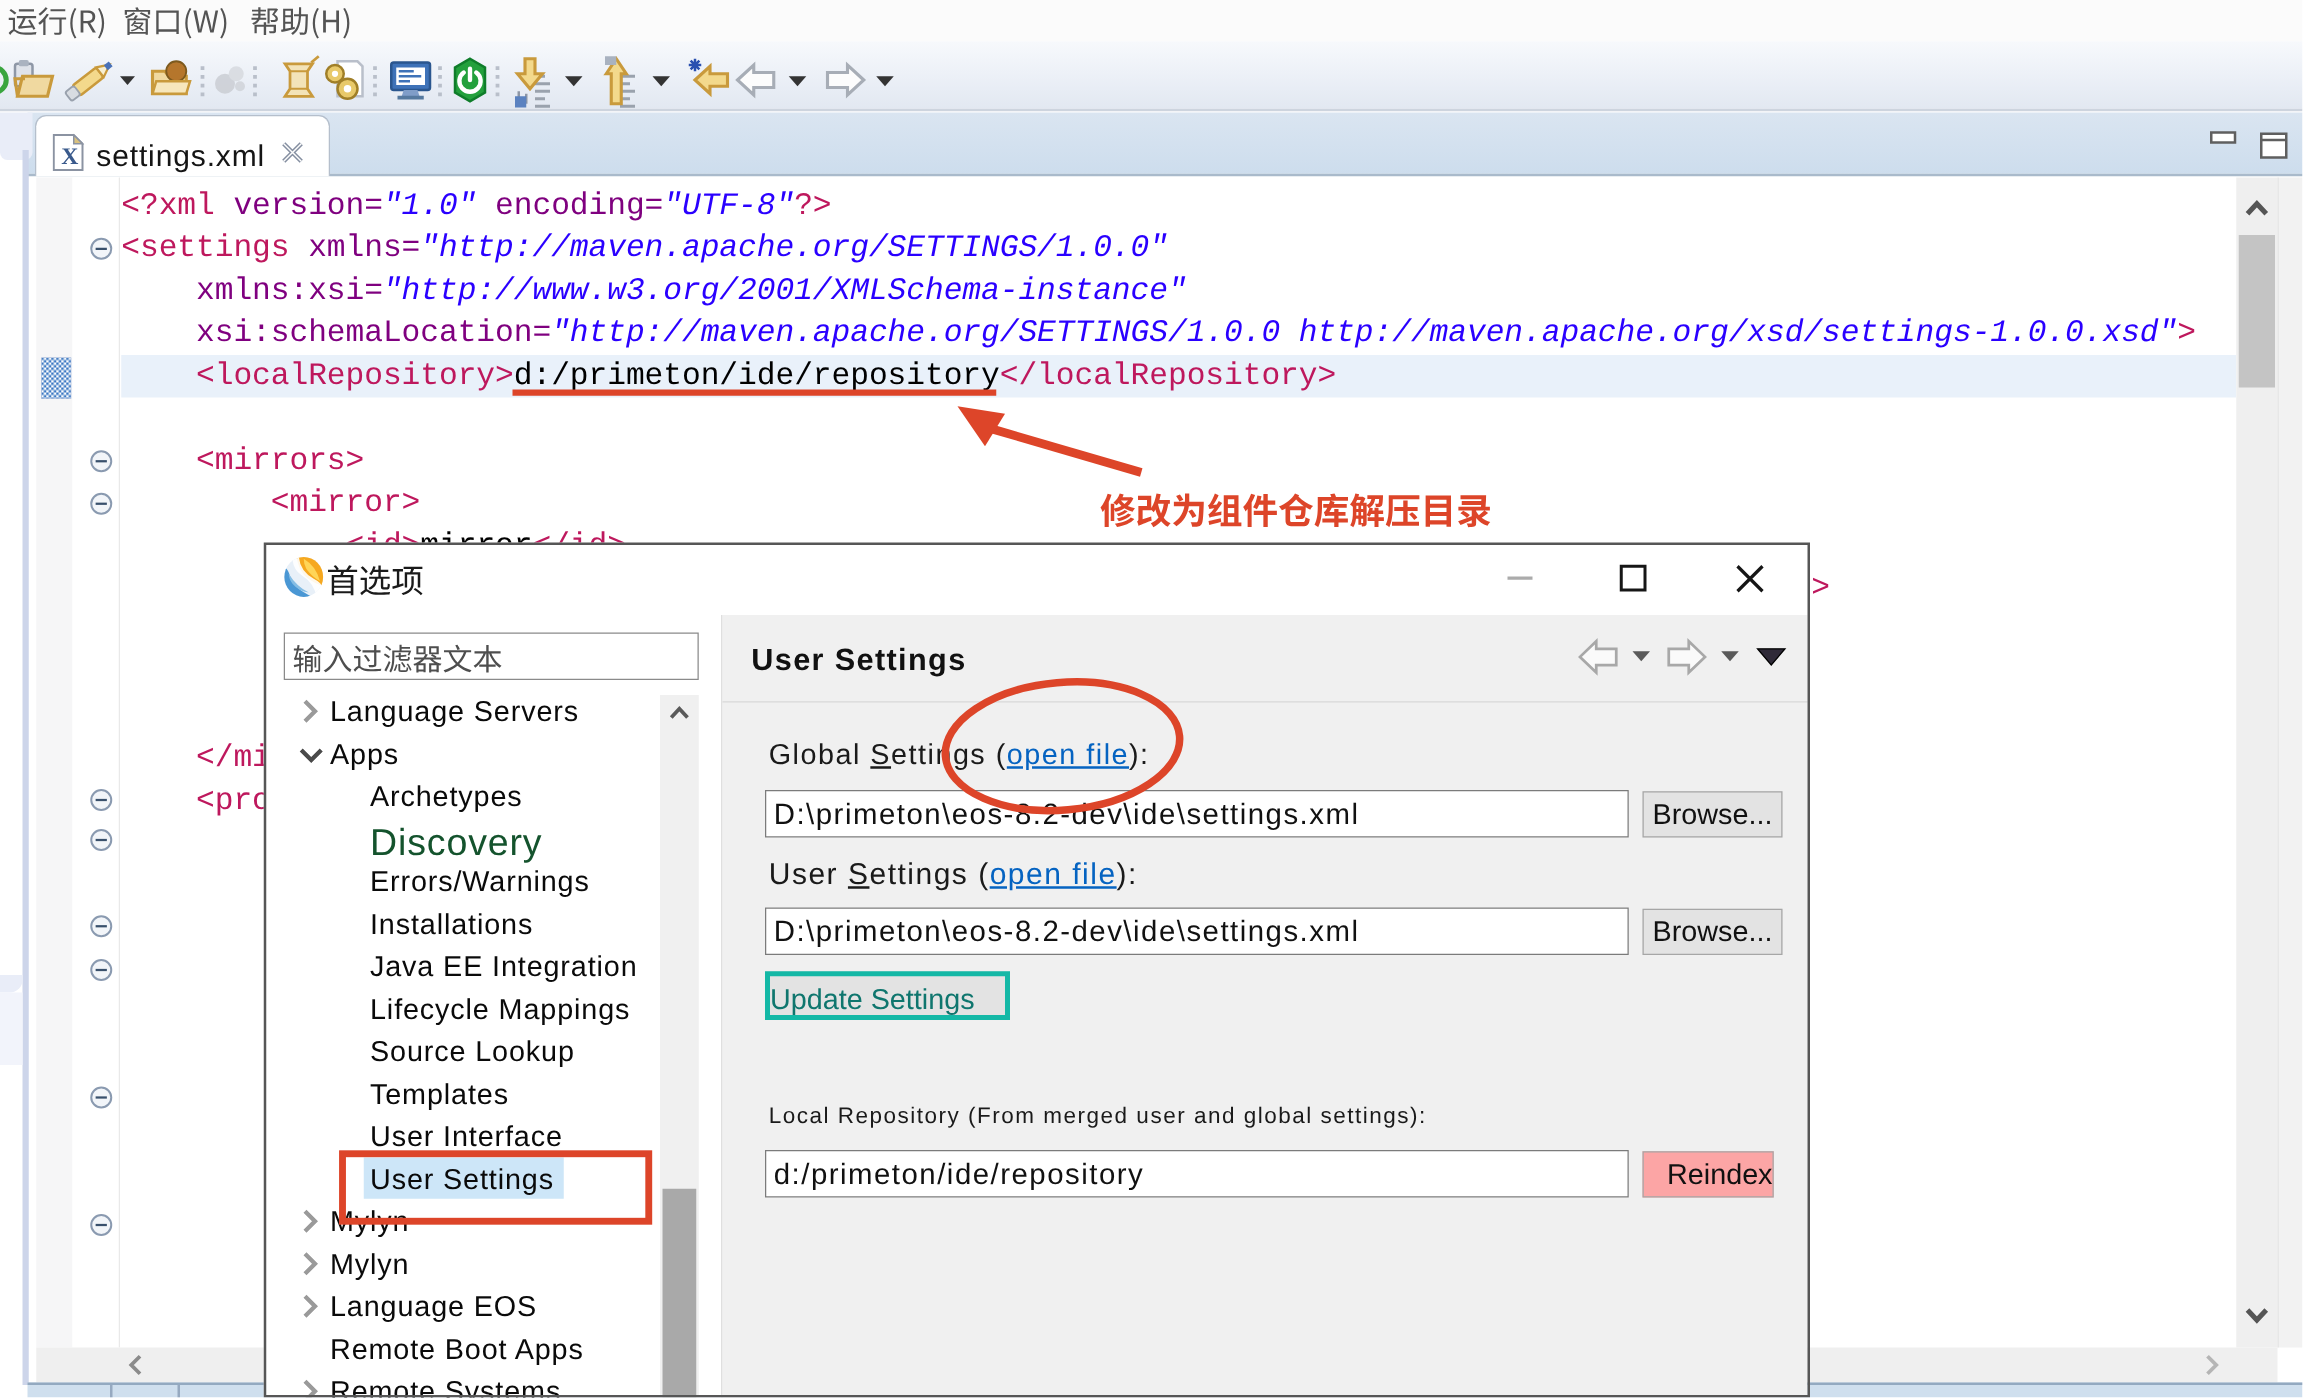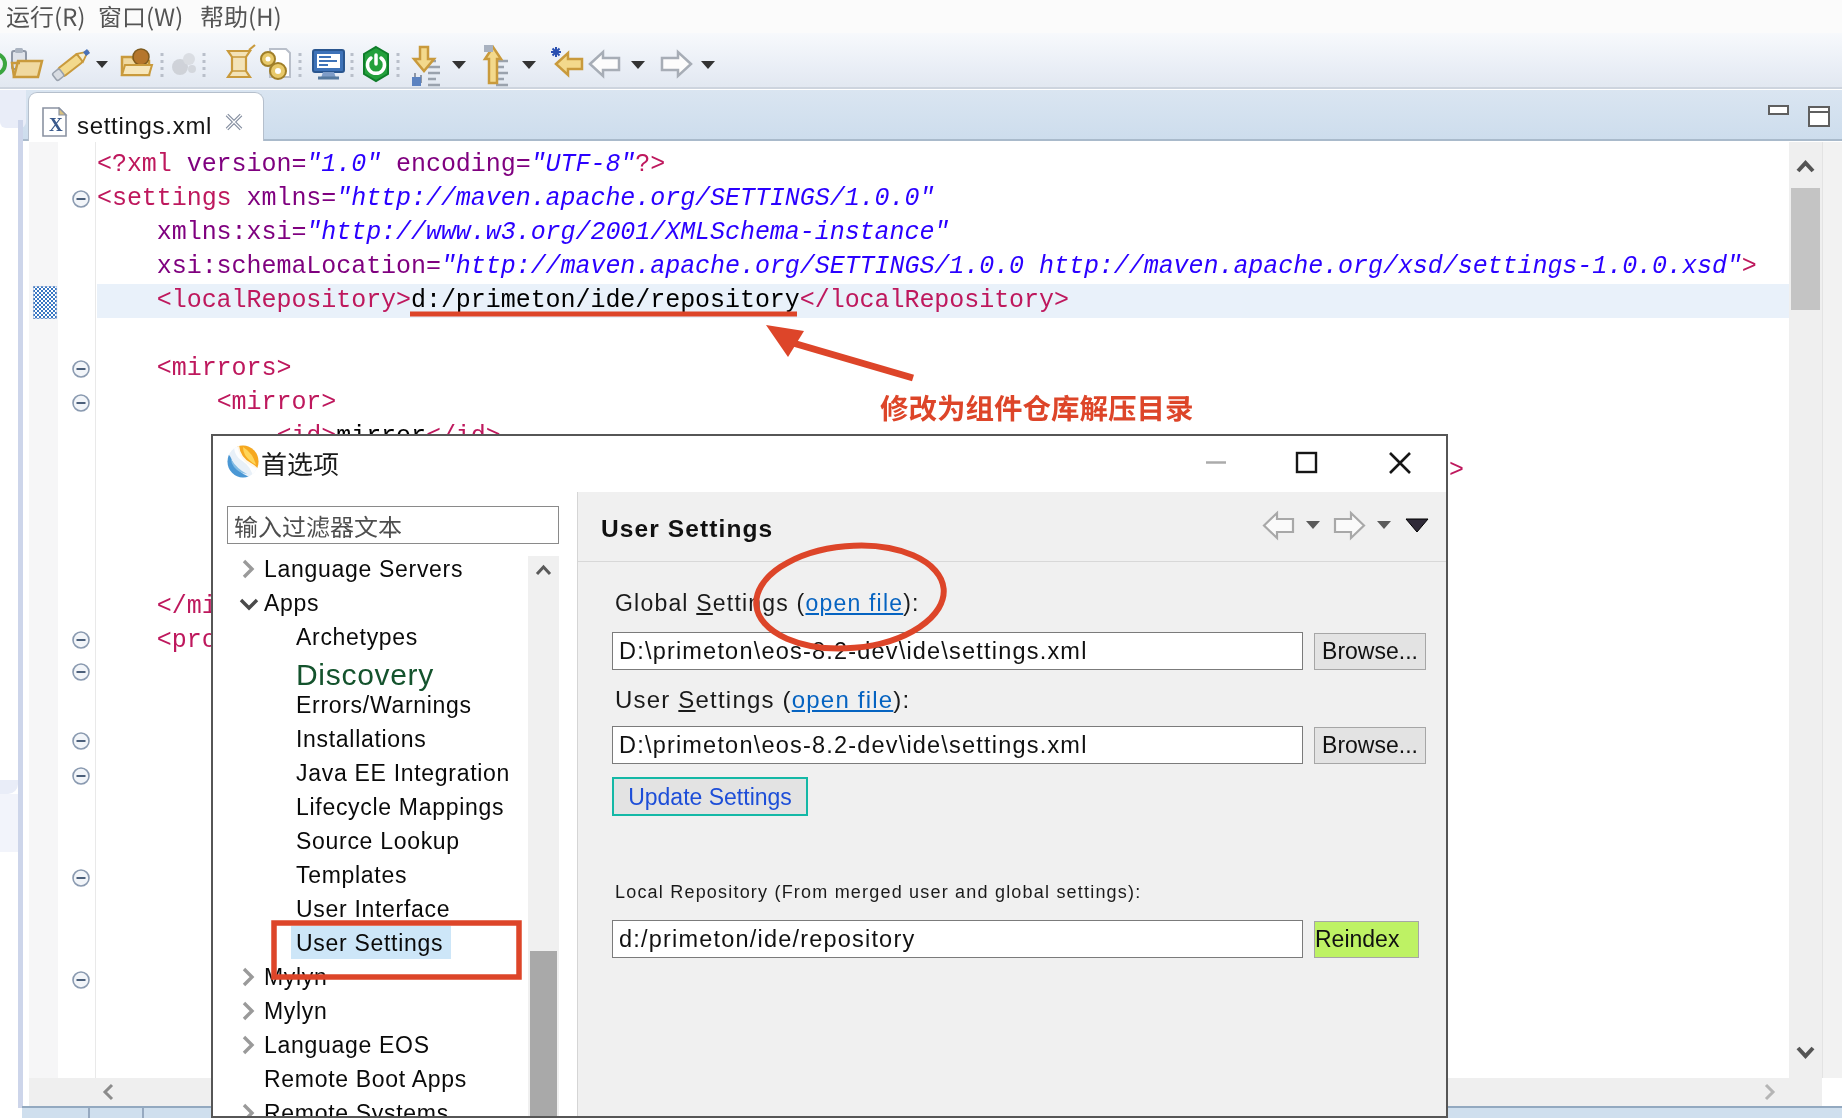--- a/index.html
+++ b/index.html
@@ -216,24 +216,24 @@
     <svg class="abs" style="left:317px;top:122px" width="31" height="562" fill="none">
       <path d="M9 18 L15.5 11 L22 18" stroke="#5a5a5a" stroke-width="3"></path>
       <rect x="2" y="395" width="27" height="167" fill="#a9a9a9"></rect>
     </svg>
     <div class="abs" style="left:404px;top:156px;font-size:23px;color:#1a1a1a;letter-spacing:1.2px">Global <span style="text-decoration:underline">S</span>ettings (<a style="color:#0563c1;text-decoration:underline">open file</a>):</div>
     <div class="abs" style="left:401px;top:198px;width:691px;height:38px;background:#fff;border:1px solid #7b7b7b;font-size:23.5px;color:#111;line-height:36px;padding-left:6px;white-space:nowrap;overflow:hidden;letter-spacing:1.2px">D:\primeton\eos-8.2-dev\ide\settings.xml</div>
     <div class="abs" style="left:1103px;top:199px;width:112px;height:37px;background:#e3e3e3;border:1px solid #a6a6a6;font-size:23px;color:#111;text-align:center;line-height:35px">Browse...</div>
     <div class="abs" style="left:404px;top:252px;font-size:24px;color:#1a1a1a;letter-spacing:1.2px">User <span style="text-decoration:underline">S</span>ettings (<a style="color:#0563c1;text-decoration:underline">open file</a>):</div>
     <div class="abs" style="left:401px;top:292px;width:691px;height:38px;background:#fff;border:1px solid #7b7b7b;font-size:23.5px;color:#111;line-height:36px;padding-left:6px;white-space:nowrap;overflow:hidden;letter-spacing:1.2px">D:\primeton\eos-8.2-dev\ide\settings.xml</div>
     <div class="abs" style="left:1103px;top:293px;width:112px;height:37px;background:#e3e3e3;border:1px solid #a6a6a6;font-size:23px;color:#111;text-align:center;line-height:35px">Browse...</div>
-    <div class="abs" style="left:401px;top:343px;width:196px;height:39px;background:#e3e3e3;border:2px solid #14b8a6;font-size:23px;color:#1d4ed8;text-align:center;line-height:37px">Update Settings</div>
+    <div class="abs" style="left:401px;top:343px;width:196px;height:39px;background:#e3e3e3;border:4px solid #14b8a6;font-size:23px;color:#0f766e;line-height:37px">Update Settings</div>
     <div class="abs" style="left:404px;top:448px;font-size:18px;color:#1a1a1a;letter-spacing:1.2px">Local Repository (From merged user and global settings):</div>
     <div class="abs" style="left:401px;top:486px;width:691px;height:38px;background:#fff;border:1px solid #7b7b7b;font-size:23.5px;color:#111;line-height:36px;padding-left:6px;letter-spacing:1.2px">d:/primeton/ide/repository</div>
-    <div class="abs" style="left:1103px;top:487px;width:105px;height:37px;background:#bef264;border:1px solid #a6a6a6;font-size:23px;color:#111;text-align:left;line-height:35px">Reindex</div>
+    <div class="abs" style="left:1103px;top:487px;width:105px;height:37px;background:#fca5a5;border:1px solid #a6a6a6;font-size:23px;color:#111;text-align:right;line-height:35px">Reindex</div>
     <div class="abs" style="left:0;top:0;width:1237px;height:684px;border:2px solid #565656;z-index:20"></div>
   </div>
 <svg class="abs" style="left:0;top:0;z-index:99;pointer-events:none" width="1842" height="1118" fill="none">
     <line x1="410" y1="314" x2="797" y2="314" stroke="#dd4529" stroke-width="5"></line>
     <line x1="793" y1="343" x2="913" y2="378" stroke="#dd4529" stroke-width="7"></line>
     <path d="M766 325 L804 331 L788 357 Z" fill="#dd4529"></path>
     <path transform="translate(880,419)" fill="#dd4529" d="M19.7 -11.1C18.3 -9.7 15.5 -8.6 13.1 -8.0C13.8 -7.5 14.5 -6.6 14.9 -6.0C17.6 -6.9 20.4 -8.2 22.2 -10.0ZM22.5 -8.3C20.6 -6.4 16.9 -5.0 13.3 -4.2C13.9 -3.7 14.6 -2.7 15.0 -2.1C18.9 -3.1 22.7 -4.8 25.0 -7.3ZM24.6 -5.1C22.1 -2.4 17.2 -0.9 11.9 -0.1C12.5 0.6 13.3 1.7 13.6 2.5C19.4 1.5 24.5 -0.4 27.5 -3.9ZM8.6 -16.1V-2.3H11.4V-11.4C11.8 -10.8 12.2 -10.1 12.4 -9.6C15.0 -10.2 17.4 -11.2 19.6 -12.5C21.4 -11.3 23.6 -10.3 26.1 -9.7C26.5 -10.6 27.4 -11.8 28.0 -12.5C25.8 -12.9 23.9 -13.5 22.2 -14.3C24.2 -15.9 25.7 -18.0 26.7 -20.5L24.7 -21.5L24.2 -21.3H18.0C18.3 -22.0 18.6 -22.7 18.9 -23.5L15.8 -24.2C14.8 -21.3 12.9 -18.6 10.7 -16.8C11.4 -16.4 12.7 -15.4 13.2 -14.8C13.8 -15.4 14.4 -16.0 15.0 -16.7C15.6 -15.9 16.3 -15.1 17.2 -14.3C15.4 -13.4 13.4 -12.7 11.4 -12.3V-16.1ZM16.8 -18.6H22.4C21.6 -17.6 20.7 -16.6 19.6 -15.8C18.4 -16.7 17.5 -17.6 16.8 -18.6ZM6.1 -24.1C4.8 -19.9 2.7 -15.8 0.4 -13.1C1.0 -12.2 1.8 -10.2 2.1 -9.4C2.7 -10.0 3.2 -10.8 3.7 -11.6V2.5H7.0V-17.4C7.8 -19.3 8.6 -21.3 9.2 -23.2Z M46.5 -16.0H51.0C50.6 -13.0 49.9 -10.5 48.8 -8.3C47.8 -10.5 47.0 -13.1 46.4 -15.8ZM30.4 -22.4V-19.1H37.6V-14.3H30.7V-3.6C30.7 -2.6 30.2 -2.1 29.6 -1.8C30.2 -0.9 30.7 0.8 30.9 1.7C31.7 1.1 33.1 0.4 41.4 -2.7C41.2 -3.4 41.0 -4.9 41.0 -5.9L34.1 -3.6V-10.9H41.0V-11.3C41.7 -10.7 42.5 -9.7 42.9 -9.2C43.4 -9.9 43.9 -10.6 44.3 -11.4C45.0 -9.0 45.8 -6.9 46.8 -5.0C45.3 -3.1 43.3 -1.6 40.7 -0.5C41.3 0.3 42.3 1.9 42.6 2.7C45.2 1.5 47.2 -0.1 48.9 -2.0C50.3 -0.2 52.0 1.3 54.2 2.4C54.7 1.5 55.7 0.1 56.5 -0.5C54.2 -1.5 52.4 -3.0 51.0 -4.9C52.7 -7.9 53.9 -11.5 54.6 -16.0H55.9V-19.1H47.5C47.9 -20.6 48.3 -22.1 48.6 -23.6L45.2 -24.2C44.4 -19.8 43.0 -15.5 41.0 -12.6V-22.4Z M60.9 -22.3C61.9 -20.9 63.1 -19.0 63.5 -17.9L66.7 -19.2C66.2 -20.4 64.9 -22.2 63.9 -23.5ZM70.7 -10.1C72.0 -8.4 73.4 -6.1 74.0 -4.7L77.1 -6.2C76.4 -7.7 74.9 -9.8 73.6 -11.4ZM68.0 -24.2V-20.3C68.0 -19.4 67.9 -18.5 67.9 -17.6H59.1V-14.1H67.5C66.7 -9.4 64.4 -4.2 58.4 -0.5C59.3 0.0 60.6 1.3 61.1 2.0C67.9 -2.4 70.3 -8.6 71.1 -14.1H79.4C79.1 -6.0 78.7 -2.4 77.9 -1.6C77.6 -1.3 77.3 -1.2 76.7 -1.2C75.9 -1.2 74.3 -1.2 72.5 -1.3C73.2 -0.3 73.6 1.2 73.7 2.3C75.4 2.3 77.2 2.4 78.3 2.2C79.5 2.0 80.3 1.7 81.1 0.6C82.3 -0.8 82.6 -4.9 83.0 -15.9C83.0 -16.4 83.0 -17.6 83.0 -17.6H71.4C71.4 -18.5 71.4 -19.4 71.4 -20.3V-24.2Z M86.8 -2.2 87.4 1.0C90.1 0.3 93.7 -0.6 97.0 -1.6L96.6 -4.4C93.0 -3.6 89.3 -2.7 86.8 -2.2ZM99.0 -22.8V-1.1H96.5V2.0H113.1V-1.1H110.8V-22.8ZM102.3 -1.1V-5.4H107.4V-1.1ZM102.3 -12.6H107.4V-8.4H102.3ZM102.3 -15.6V-19.7H107.4V-15.6ZM87.5 -11.8C88.0 -12.0 88.7 -12.2 91.4 -12.5C90.4 -11.1 89.5 -10.0 89.0 -9.5C88.1 -8.5 87.4 -7.8 86.7 -7.7C87.1 -6.9 87.6 -5.4 87.7 -4.8C88.5 -5.2 89.7 -5.6 97.1 -7.0C97.0 -7.7 97.1 -8.9 97.2 -9.8L92.1 -8.9C94.1 -11.2 96.1 -13.9 97.7 -16.6L95.0 -18.3C94.5 -17.3 94.0 -16.3 93.4 -15.4L90.5 -15.1C92.2 -17.4 93.8 -20.2 94.9 -22.9L91.9 -24.3C90.8 -21.0 88.8 -17.4 88.2 -16.5C87.5 -15.6 87.0 -15.0 86.4 -14.8C86.8 -14.0 87.3 -12.4 87.5 -11.8Z M123.0 -10.4V-7.1H130.7V2.5H134.2V-7.1H141.5V-10.4H134.2V-15.3H140.2V-18.7H134.2V-23.9H130.7V-18.7H128.4C128.7 -19.8 129.0 -20.9 129.2 -22.0L125.9 -22.6C125.3 -19.2 124.1 -15.5 122.5 -13.3C123.3 -12.9 124.8 -12.1 125.5 -11.6C126.1 -12.7 126.7 -13.9 127.3 -15.3H130.7V-10.4ZM120.9 -24.1C119.5 -20.0 117.0 -16.0 114.5 -13.4C115.1 -12.5 116.1 -10.7 116.4 -9.8C116.9 -10.5 117.5 -11.1 118.1 -11.9V2.5H121.3V-17.0C122.4 -19.0 123.4 -21.0 124.1 -23.1Z M156.0 -24.3C153.3 -19.6 148.4 -16.0 143.1 -13.9C144.0 -13.1 145.0 -11.8 145.5 -10.8C146.5 -11.3 147.5 -11.8 148.4 -12.3V-3.0C148.4 0.9 149.9 2.0 154.6 2.0C155.7 2.0 160.8 2.0 161.9 2.0C166.1 2.0 167.3 0.7 167.8 -3.9C166.8 -4.1 165.2 -4.7 164.4 -5.3C164.1 -2.0 163.8 -1.4 161.7 -1.4C160.4 -1.4 155.9 -1.4 154.8 -1.4C152.4 -1.4 152.1 -1.6 152.1 -3.1V-10.9H161.0C160.9 -8.5 160.7 -7.3 160.3 -7.0C160.1 -6.7 159.8 -6.6 159.3 -6.6C158.8 -6.6 157.4 -6.6 156.0 -6.8C156.4 -6.0 156.8 -4.7 156.8 -3.8C158.4 -3.7 160.0 -3.7 160.9 -3.8C161.9 -3.9 162.7 -4.1 163.4 -4.9C164.1 -5.8 164.4 -7.8 164.6 -12.8L164.6 -13.2C165.7 -12.5 166.9 -11.9 168.2 -11.3C168.6 -12.3 169.6 -13.5 170.5 -14.3C165.9 -16.0 162.0 -18.4 158.7 -21.9L159.3 -22.9ZM152.1 -14.1H151.2C153.3 -15.6 155.2 -17.4 156.9 -19.4C158.8 -17.3 160.8 -15.6 163.0 -14.1Z M184.1 -23.6C184.5 -23.0 184.7 -22.2 185.0 -21.5H174.2V-13.5C174.2 -9.3 174.0 -3.4 171.6 0.7C172.4 1.1 173.9 2.1 174.5 2.7C177.1 -1.8 177.6 -8.8 177.6 -13.5V-18.4H184.1C183.9 -17.5 183.5 -16.7 183.2 -15.9H178.6V-12.8H181.8C181.4 -11.9 181.0 -11.3 180.8 -11.0C180.2 -10.0 179.7 -9.5 179.1 -9.3C179.5 -8.4 180.1 -6.7 180.2 -6.0C180.5 -6.3 181.8 -6.5 183.1 -6.5H187.4V-4.2H177.9V-1.1H187.4V2.5H190.8V-1.1H198.3V-4.2H190.8V-6.5H196.4L196.4 -9.5H190.8V-11.9H187.4V-9.5H183.5C184.2 -10.5 184.9 -11.7 185.5 -12.8H197.4V-15.9H187.1L187.7 -17.4L184.6 -18.4H198.4V-21.5H188.8C188.6 -22.5 188.1 -23.5 187.6 -24.3Z M206.7 -14.4V-11.9H205.1V-14.4ZM208.9 -14.4H210.5V-11.9H208.9ZM204.7 -16.9C205.1 -17.6 205.4 -18.2 205.7 -19.0H208.6C208.3 -18.2 208.1 -17.5 207.8 -16.9ZM204.3 -24.2C203.5 -20.8 202.0 -17.5 200.0 -15.4C200.6 -15.0 201.7 -14.1 202.3 -13.6V-9.3C202.3 -6.1 202.1 -1.9 200.2 1.1C200.9 1.4 202.1 2.2 202.6 2.7C203.9 0.8 204.5 -1.6 204.8 -4.1H206.7V0.8H208.9V-0.2C209.2 0.5 209.5 1.5 209.5 2.2C210.8 2.2 211.7 2.1 212.4 1.6C213.2 1.1 213.3 0.3 213.3 -0.9V-6.9C214.0 -6.6 215.2 -6.0 215.7 -5.6C216.1 -6.2 216.5 -7.0 216.9 -7.8H219.6V-5.2H214.1V-2.3H219.6V2.5H222.8V-2.3H227.1V-5.2H222.8V-7.8H226.5V-10.7H222.8V-12.9H219.6V-10.7H217.9C218.0 -11.3 218.1 -11.9 218.3 -12.5L215.7 -13.0C218.6 -14.6 219.6 -17.0 220.1 -19.9H223.3C223.2 -17.6 223.0 -16.6 222.8 -16.3C222.6 -16.0 222.4 -16.0 222.0 -16.0C221.6 -16.0 220.9 -16.0 220.0 -16.1C220.4 -15.4 220.7 -14.2 220.7 -13.4C221.9 -13.3 223.0 -13.3 223.6 -13.5C224.4 -13.5 224.9 -13.8 225.4 -14.4C226.0 -15.1 226.2 -17.1 226.4 -21.7C226.4 -22.0 226.4 -22.8 226.4 -22.8H213.9V-19.9H217.1C216.7 -17.8 215.8 -16.1 213.3 -15.0V-16.9H210.7C211.3 -18.0 211.9 -19.3 212.3 -20.4L210.3 -21.7L209.8 -21.6H206.7C206.9 -22.2 207.1 -22.9 207.3 -23.6ZM206.7 -9.5V-6.6H205.0C205.1 -7.5 205.1 -8.5 205.1 -9.3V-9.5ZM208.9 -9.5H210.5V-6.6H208.9ZM208.9 -4.1H210.5V-1.0C210.5 -0.7 210.5 -0.6 210.2 -0.6L208.9 -0.7ZM213.3 -7.0V-14.7C213.9 -14.1 214.6 -13.2 214.9 -12.6L215.5 -12.9C215.1 -10.7 214.3 -8.5 213.3 -7.0Z M247.3 -7.6C248.9 -6.2 250.6 -4.3 251.4 -3.0L253.9 -5.0C253.1 -6.3 251.3 -8.0 249.7 -9.2ZM231.0 -22.9V-13.6C231.0 -9.3 230.8 -3.3 228.6 0.8C229.4 1.1 230.8 2.1 231.4 2.7C233.8 -1.8 234.2 -8.9 234.2 -13.6V-19.6H255.5V-22.9ZM242.6 -18.6V-13.5H235.4V-10.2H242.6V-1.7H233.6V1.5H255.2V-1.7H246.1V-10.2H254.1V-13.5H246.1V-18.6Z M264.0 -12.8H277.2V-9.5H264.0ZM264.0 -16.1V-19.3H277.2V-16.1ZM264.0 -6.2H277.2V-2.9H264.0ZM260.5 -22.7V2.3H264.0V0.5H277.2V2.3H280.8V-22.7Z M288.3 -8.4C290.1 -7.4 292.4 -5.8 293.5 -4.7L295.9 -7.1C294.7 -8.2 292.4 -9.6 290.6 -10.5ZM288.4 -22.8V-19.7H305.1L305.0 -18.2H289.4V-15.1H304.9L304.8 -13.6H286.7V-10.6H297.4V-6.1C293.4 -4.6 289.2 -3.0 286.5 -2.1L288.4 1.0C291.0 -0.1 294.2 -1.5 297.4 -2.9V-0.7C297.4 -0.3 297.2 -0.2 296.8 -0.2C296.3 -0.2 294.7 -0.2 293.3 -0.3C293.8 0.5 294.3 1.8 294.5 2.7C296.7 2.7 298.2 2.6 299.4 2.2C300.5 1.7 300.9 1.0 300.9 -0.7V-4.7C303.2 -1.9 306.2 0.3 310.0 1.5C310.5 0.6 311.5 -0.8 312.2 -1.5C309.6 -2.2 307.2 -3.3 305.3 -4.8C307.0 -5.9 308.9 -7.2 310.5 -8.6L307.7 -10.6H311.9V-13.6H308.4C308.7 -16.5 308.9 -19.8 308.9 -22.8L306.2 -22.9L305.5 -22.8ZM300.9 -10.6H307.5C306.4 -9.5 304.6 -8.0 303.1 -6.9C302.2 -7.9 301.5 -8.9 300.9 -10.0Z"></path>
     <ellipse cx="850" cy="597" rx="94" ry="51" transform="rotate(-5 850 597)" stroke="#dd4529" stroke-width="6"></ellipse>
     <rect x="274" y="923" width="245" height="54" stroke="#dd4529" stroke-width="5.5"></rect>
   </svg>

